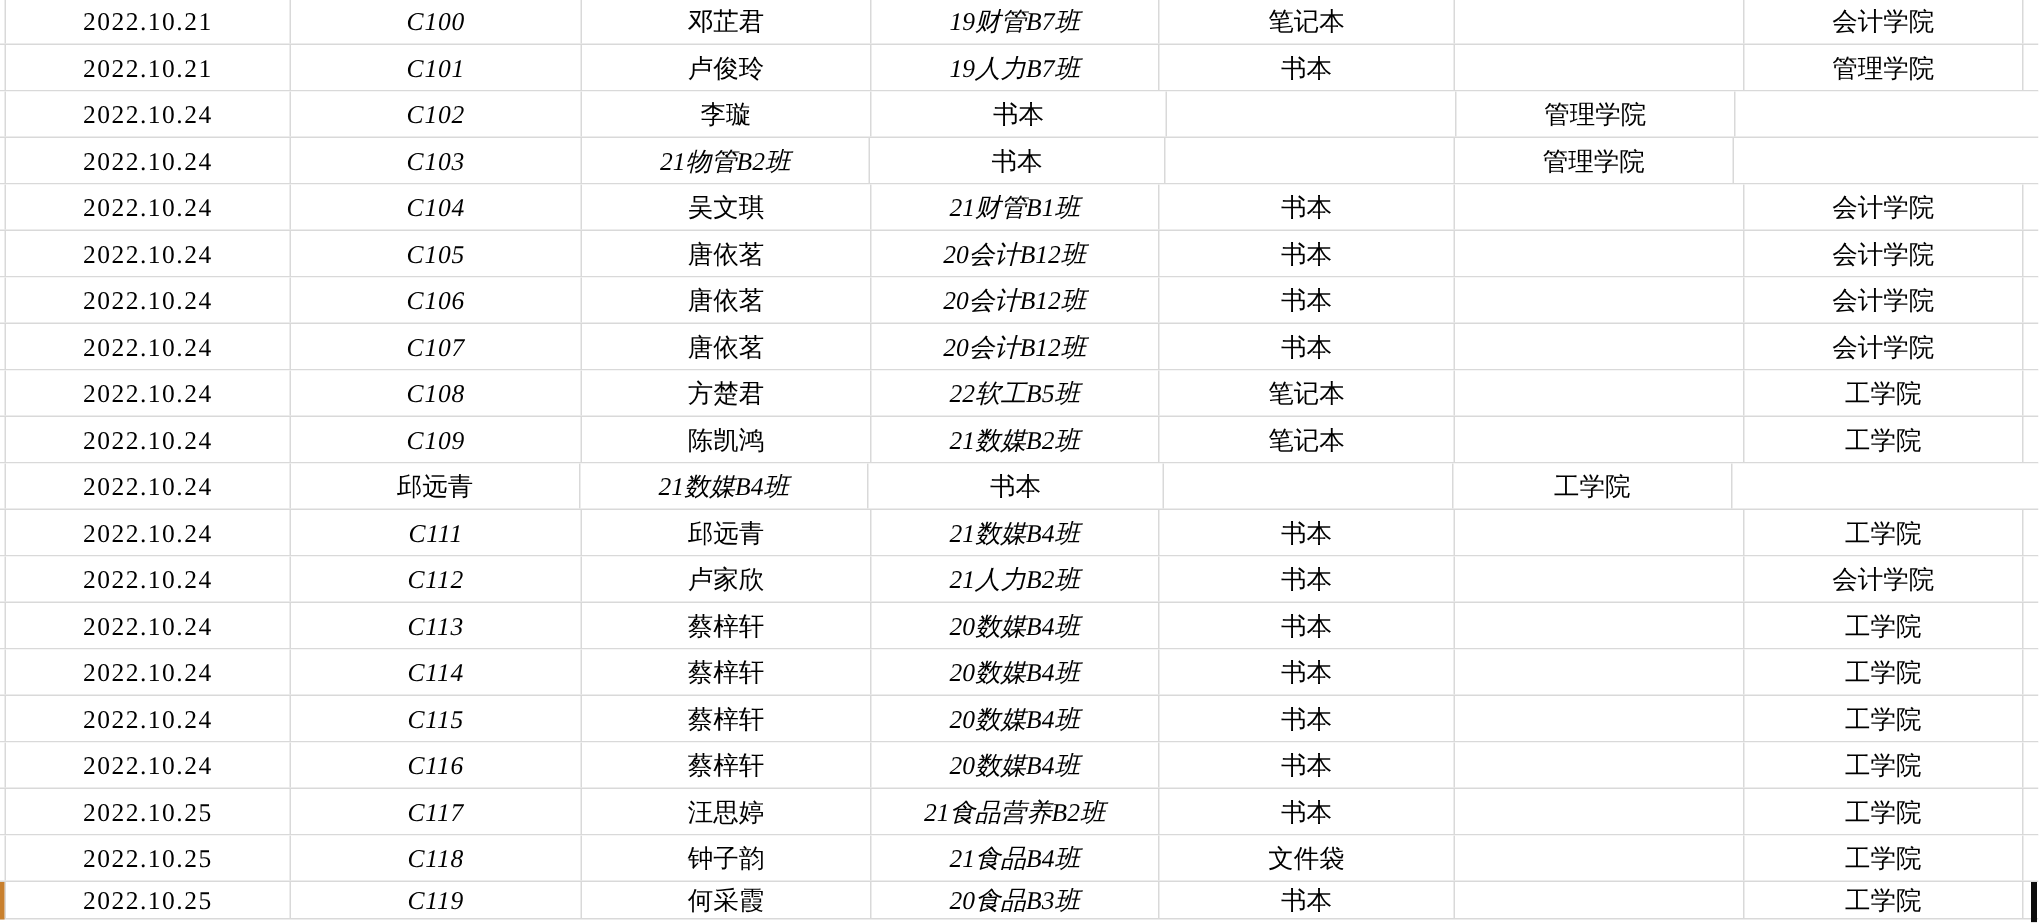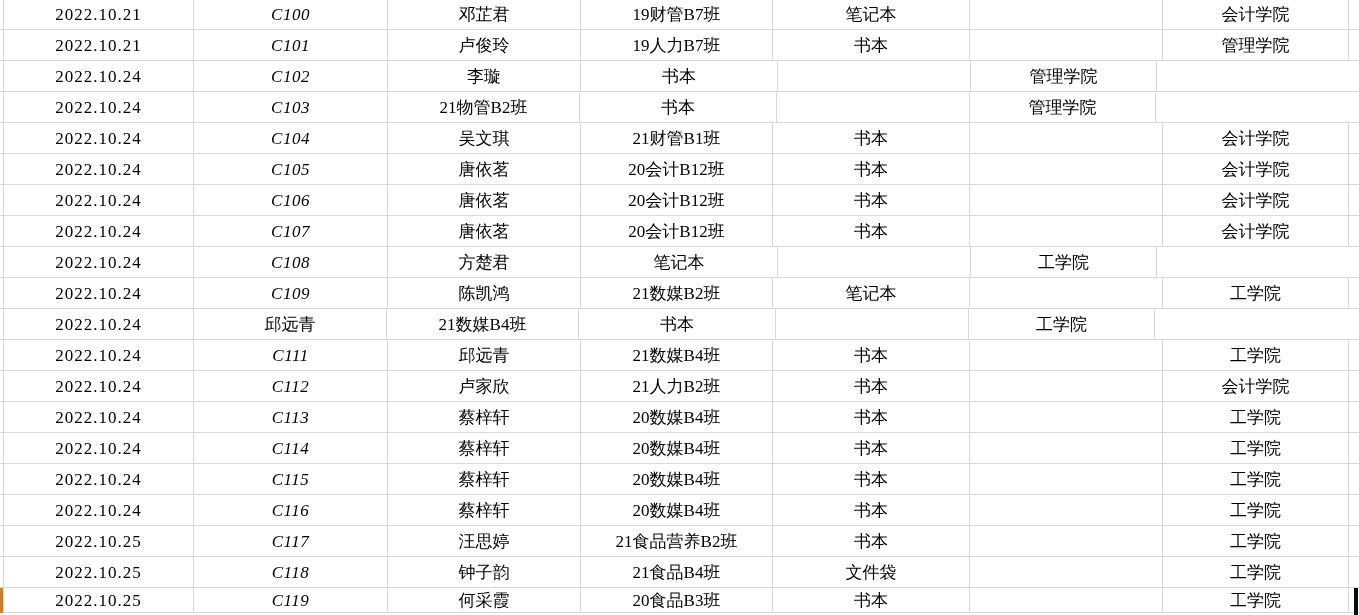--- a/index.html
+++ b/index.html
@@ -45,21 +45,21 @@
     justify-content: center;
     font-size: 17px;
     line-height: 1;
     white-space: nowrap;
     overflow: hidden;
   }
   .c-spacer  { width: 4px; }
   .c-date    { width: 190px; letter-spacing: 1px; }
   .c-code    { width: 194px; letter-spacing: 0.5px; font-style: italic; }
   .c-name    { width: 193px; }
-  .c-class   { width: 192px; }
+  .c-class   { width: 192px; font-style: italic; }
   .c-item    { width: 197px; font-family: Liberation Serif, serif; }
   .c-blank   { width: 193px; }
   .c-college { width: 186px; text-align: center; }
   .c-edge    { width: 10px; border-right: none; }
   .accent-bar {
     position: absolute;
     left: 0;
     top: 588px;
     width: 3px;
     height: 25px;
@@ -163,20 +163,21 @@
     <div class="cell c-item">书本</div>
     <div class="cell c-blank"></div>
     <div class="cell c-college">会计学院</div>
     <div class="cell c-edge"></div>
   </div>
       <div class="row">
     <div class="cell c-spacer"></div>
     <div class="cell c-date">2022.10.24</div>
     <div class="cell c-code">C108</div>
     <div class="cell c-name">方楚君</div>
+    <div class="cell c-class">22软工B5班</div>
     <div class="cell c-item">笔记本</div>
     <div class="cell c-blank"></div>
     <div class="cell c-college">工学院</div>
     <div class="cell c-edge"></div>
   </div>
       <div class="row">
     <div class="cell c-spacer"></div>
     <div class="cell c-date">2022.10.24</div>
     <div class="cell c-code">C109</div>
     <div class="cell c-name">陈凯鸿</div>

